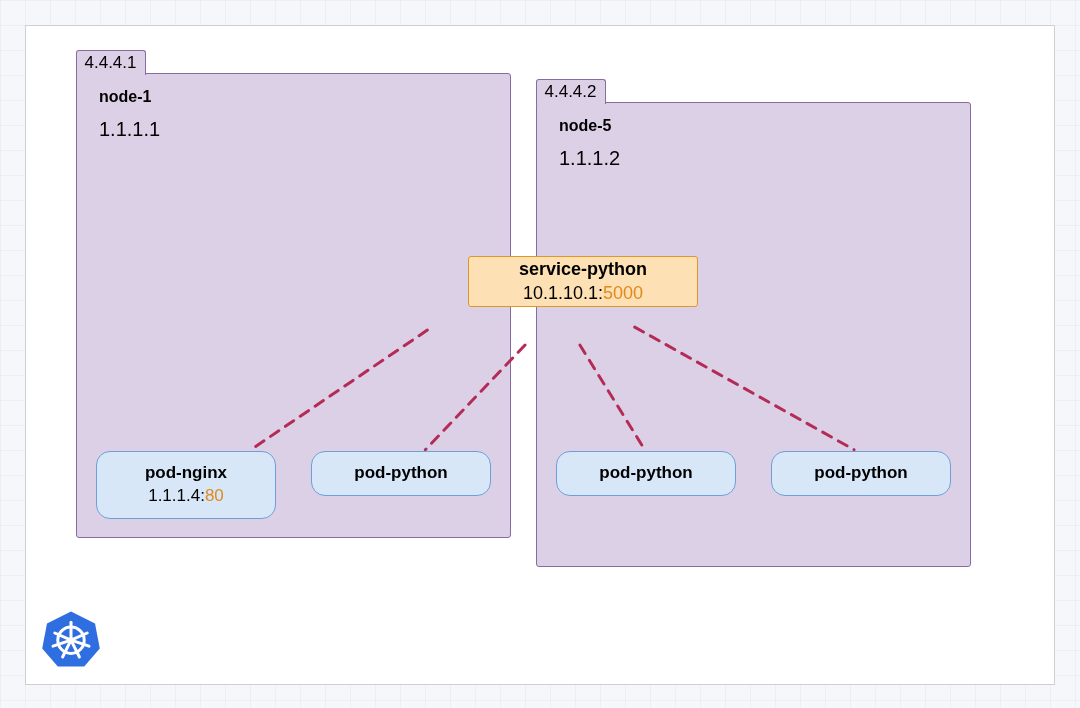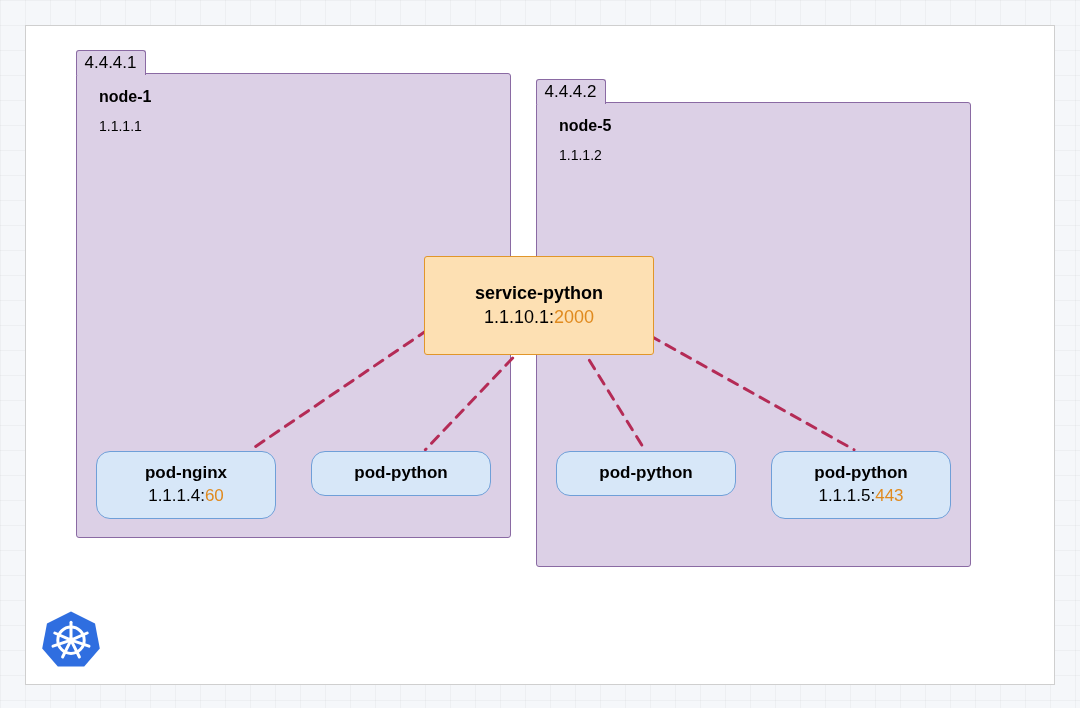--- a/index.html
+++ b/index.html
@@ -38,33 +38,34 @@
     padding: 2px 8px;
     font-size: 17px;
     border-radius: 3px 3px 0 0;
   }
   .node .title {
     position: absolute; top: 14px; left: 22px;
     font-weight: 700; font-size: 16px;
   }
   .node .ip {
     position: absolute; top: 44px; left: 22px;
-    font-size: 14px;
+    font-size: 20px;
   }
 
   .service {
     position: absolute;
     background: #fde0b3;
     border: 1.5px solid #e1962a;
     border-radius: 3px;
     text-align: center;
-    padding: 24px 0;
+    padding: 0 0;
     font-size: 18px;
     line-height: 1.35;
     z-index: 5;
+    margin-left: 44px;
   }
   .service .name { font-weight: 700; }
   .service .addr .port { color: #e08a1e; }
 
   .pod {
     position: absolute;
     background: #d7e7f8;
     border: 1.5px solid #6f9fd8;
     border-radius: 14px;
     padding: 10px 16px;
@@ -119,44 +120,41 @@
 
     <line x1="402" y1="305" x2="225" y2="425"></line>
     <line x1="500" y1="320" x2="400" y2="425"></line>
     <line x1="555" y1="320" x2="620" y2="425"></line>
     <line x1="610" y1="302" x2="830" y2="425"></line>
   </svg>
 
   <div class="service" style="left:398px; top:230px; width:230px;">
     <div class="name">service-python</div>
     <div class="addr">
-      <span>1.1.10.1</span>:<span class="port">2000</span>
+      <span>10.1.10.1</span>:<span class="port">5000</span>
     </div>
   </div>
 
   <div class="pod" style="left:70px; top:425px; width:180px;">
     <div class="name">pod-nginx</div>
     <div class="addr">
-      <span>1.1.1.4</span>:<span class="port">60</span>
+      <span>1.1.1.4</span>:<span class="port">80</span>
     </div>
   </div>
 
   <div class="pod" style="left:285px; top:425px; width:180px;">
     <div class="name">pod-python</div>
   </div>
 
   <div class="pod" style="left:530px; top:425px; width:180px;">
     <div class="name">pod-python</div>
   </div>
 
   <div class="pod" style="left:745px; top:425px; width:180px;">
     <div class="name">pod-python</div>
-    <div class="addr">
-      <span>1.1.1.5</span>:<span class="port">443</span>
-    </div>
   </div>
 
   <div class="k8s-logo">
     <svg viewBox="0 0 100 100">
       <polygon points="50,4 90,24 98,66 72,96 28,96 2,66 10,24" fill="#2f6ee0"></polygon>
       <g stroke="#ffffff" stroke-width="5" fill="none" stroke-linecap="round">
         <circle cx="50" cy="52" r="22"></circle>
         <circle cx="50" cy="52" r="5" fill="#ffffff" stroke="none"></circle>
         <line x1="50" y1="52" x2="50" y2="22"></line>
         <line x1="50" y1="52" x2="77" y2="40"></line>

